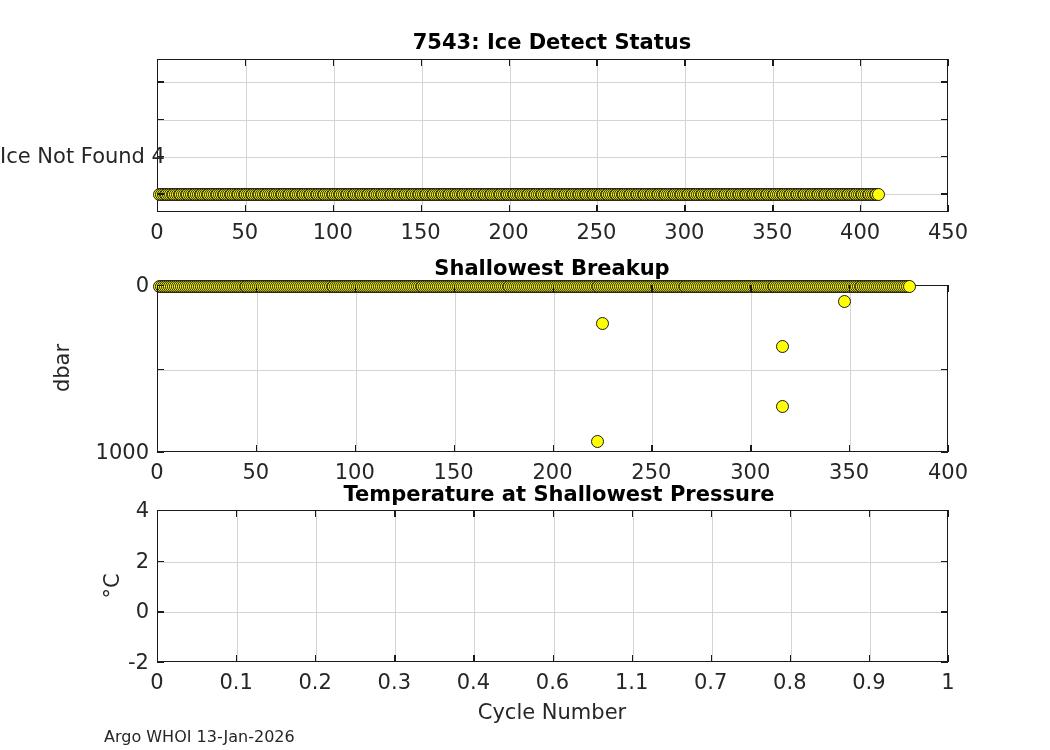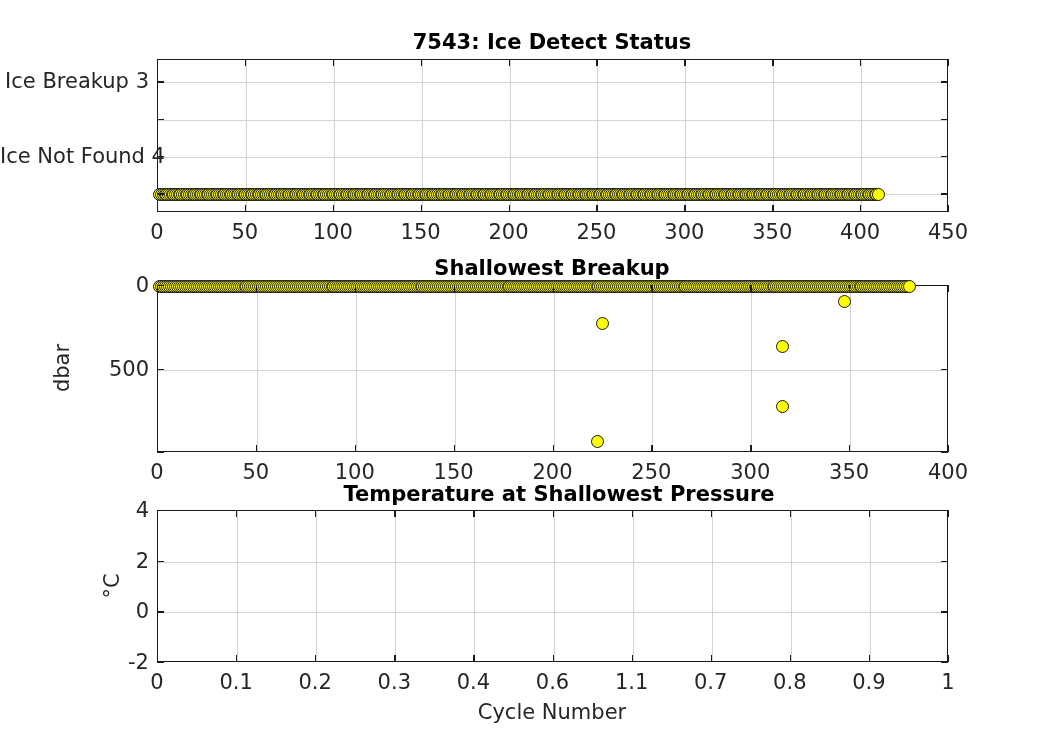--- a/index.html
+++ b/index.html
@@ -945,20 +945,21 @@
         <div class="gridline-v" style="left: 553.7px;"></div>
         <div class="gridline-v" style="left: 632.8px;"></div>
         <div class="gridline-v" style="left: 711.9px;"></div>
         <div class="gridline-h" style="top: 101.333px;"></div>
         <div class="gridline-h" style="top: 50.6667px;"></div>
       </div>
     <div class="axis-label-y" style="left:112px; top:586px; transform:translate(-50%,-50%) rotate(-90deg);">°C</div>
     <div class="axis-label-x" style="left:552px; top:700px;">Cycle Number</div>
   </div>
 
+  <div class="footer-note" style="left:104px; top:727px;">Argo WHOI 13-Jan-2026</div>
 
 <div class="tick-x" style="left: 157px; top: 205px;"></div>
     <div class="tick-x" style="left: 157px; top: 59px;"></div>
     <div class="ticklabel ticklabel-x" style="left: 157px; top: 220px;">0</div>
     <div class="tick-x" style="left: 244.889px; top: 205px;"></div>
     <div class="tick-x" style="left: 244.889px; top: 59px;"></div>
     <div class="ticklabel ticklabel-x" style="left: 244.889px; top: 220px;">50</div>
     <div class="tick-x" style="left: 332.778px; top: 205px;"></div>
     <div class="tick-x" style="left: 332.778px; top: 59px;"></div>
     <div class="ticklabel ticklabel-x" style="left: 332.778px; top: 220px;">100</div>
@@ -985,21 +986,20 @@
     <div class="ticklabel ticklabel-x" style="left: 948px; top: 220px;">450</div>
     <div class="tick-y" style="left: 157px; top: 193.341px;"></div>
     <div class="tick-y" style="left: 941px; top: 193.341px;"></div>
     <div class="tick-y" style="left: 157px; top: 156.024px;"></div>
     <div class="tick-y" style="left: 941px; top: 156.024px;"></div>
     <div class="ticklabel ticklabel-y" style="left: 0px; top: 156.024px; width: 149px;">Ice Not Found 4</div>
     <div class="tick-y" style="left: 157px; top: 118.707px;"></div>
     <div class="tick-y" style="left: 941px; top: 118.707px;"></div>
     <div class="tick-y" style="left: 157px; top: 81.3902px;"></div>
     <div class="tick-y" style="left: 941px; top: 81.3902px;"></div>
-    <div class="ticklabel ticklabel-y" style="left: 0px; top: 81.3902px; width: 149px;">Ice Breakup 3</div>
     <div class="tick-x" style="left: 157px; top: 445px;"></div>
     <div class="tick-x" style="left: 157px; top: 285px;"></div>
     <div class="ticklabel ticklabel-x" style="left: 157px; top: 460px;">0</div>
     <div class="tick-x" style="left: 255.875px; top: 445px;"></div>
     <div class="tick-x" style="left: 255.875px; top: 285px;"></div>
     <div class="ticklabel ticklabel-x" style="left: 255.875px; top: 460px;">50</div>
     <div class="tick-x" style="left: 354.75px; top: 445px;"></div>
     <div class="tick-x" style="left: 354.75px; top: 285px;"></div>
     <div class="ticklabel ticklabel-x" style="left: 354.75px; top: 460px;">100</div>
     <div class="tick-x" style="left: 453.625px; top: 445px;"></div>
@@ -1018,23 +1018,23 @@
     <div class="tick-x" style="left: 849.125px; top: 285px;"></div>
     <div class="ticklabel ticklabel-x" style="left: 849.125px; top: 460px;">350</div>
     <div class="tick-x" style="left: 948px; top: 445px;"></div>
     <div class="tick-x" style="left: 948px; top: 285px;"></div>
     <div class="ticklabel ticklabel-x" style="left: 948px; top: 460px;">400</div>
     <div class="tick-y" style="left: 157px; top: 285px;"></div>
     <div class="tick-y" style="left: 941px; top: 285px;"></div>
     <div class="ticklabel ticklabel-y" style="left: 0px; top: 285px; width: 149px;">0</div>
     <div class="tick-y" style="left: 157px; top: 368.5px;"></div>
     <div class="tick-y" style="left: 941px; top: 368.5px;"></div>
-    <div class="ticklabel ticklabel-y" style="left: 0px; top: 368.5px; width: 149px;">500</div>
     <div class="tick-y" style="left: 157px; top: 452px;"></div>
     <div class="tick-y" style="left: 941px; top: 452px;"></div>
+    <div class="ticklabel ticklabel-y" style="left: 0px; top: 452px; width: 149px;">1000</div>
     <div class="tick-x" style="left: 157px; top: 655px;"></div>
     <div class="tick-x" style="left: 157px; top: 510px;"></div>
     <div class="ticklabel ticklabel-x" style="left: 157px; top: 670px;">0</div>
     <div class="tick-x" style="left: 236.1px; top: 655px;"></div>
     <div class="tick-x" style="left: 236.1px; top: 510px;"></div>
     <div class="ticklabel ticklabel-x" style="left: 236.1px; top: 670px;">0.1</div>
     <div class="tick-x" style="left: 315.2px; top: 655px;"></div>
     <div class="tick-x" style="left: 315.2px; top: 510px;"></div>
     <div class="ticklabel ticklabel-x" style="left: 315.2px; top: 670px;">0.2</div>
     <div class="tick-x" style="left: 394.3px; top: 655px;"></div>

